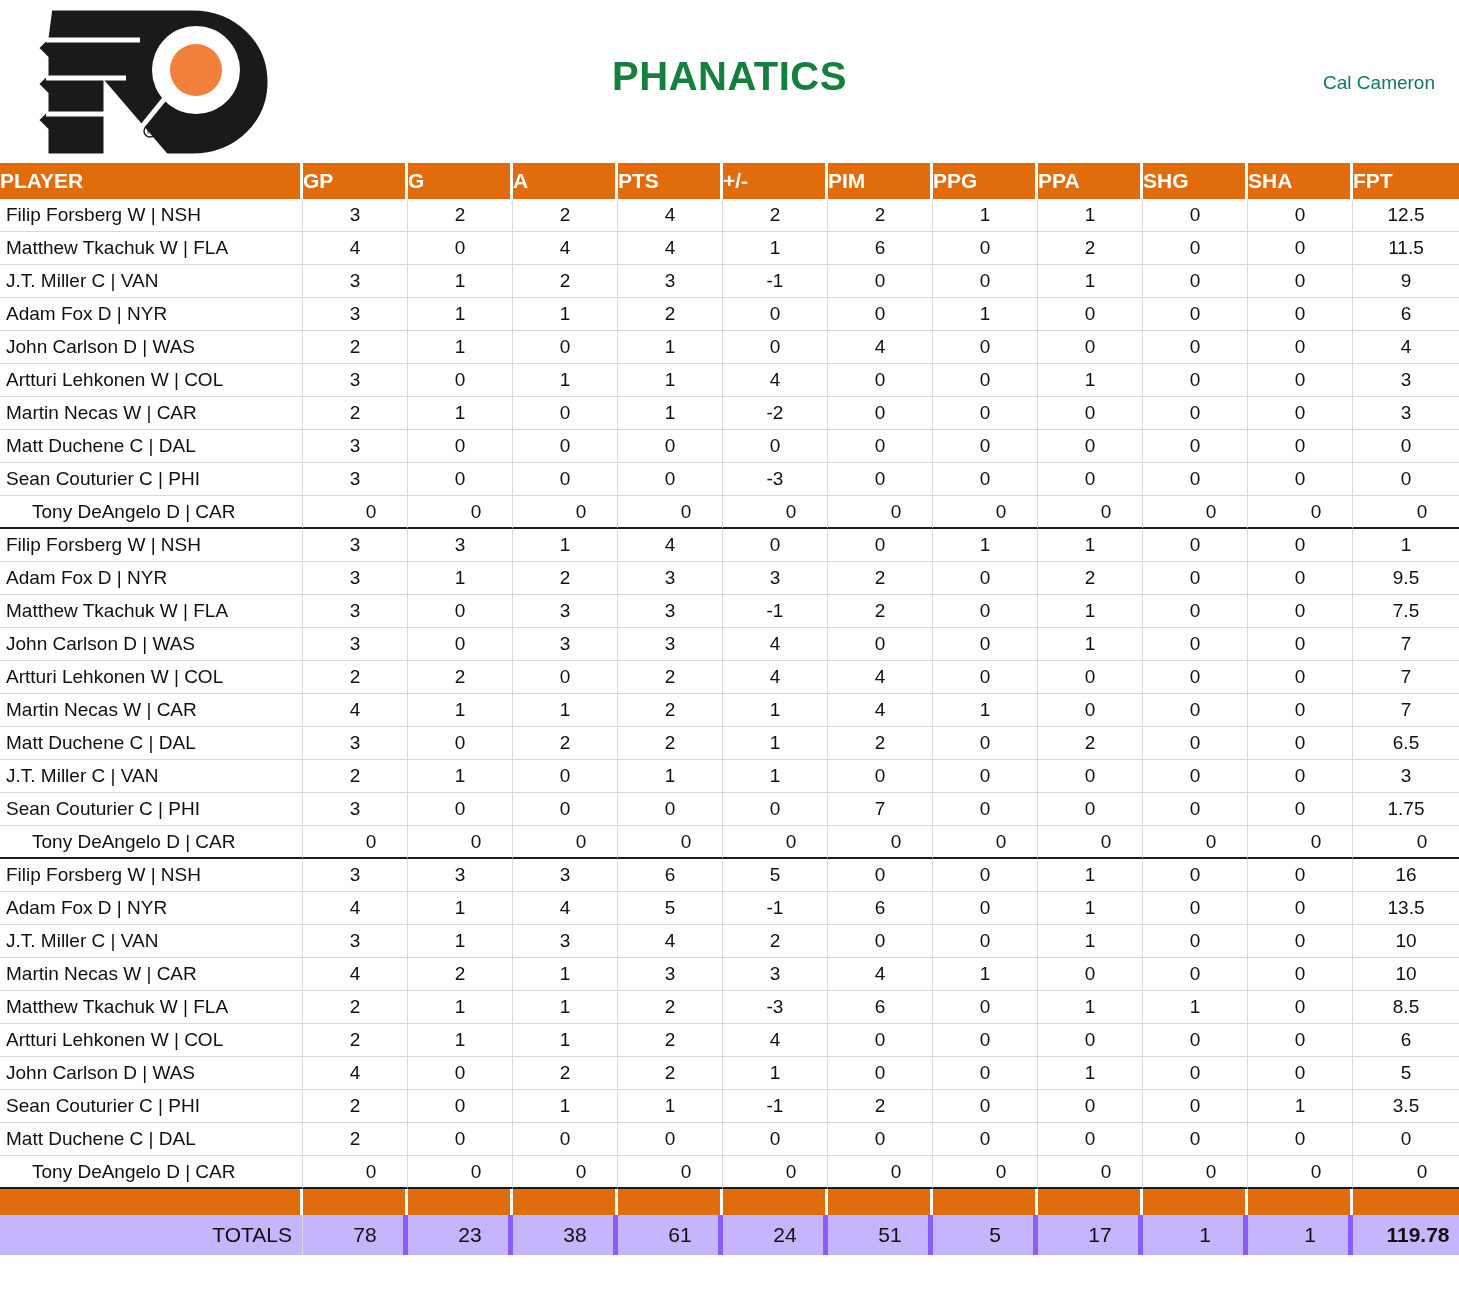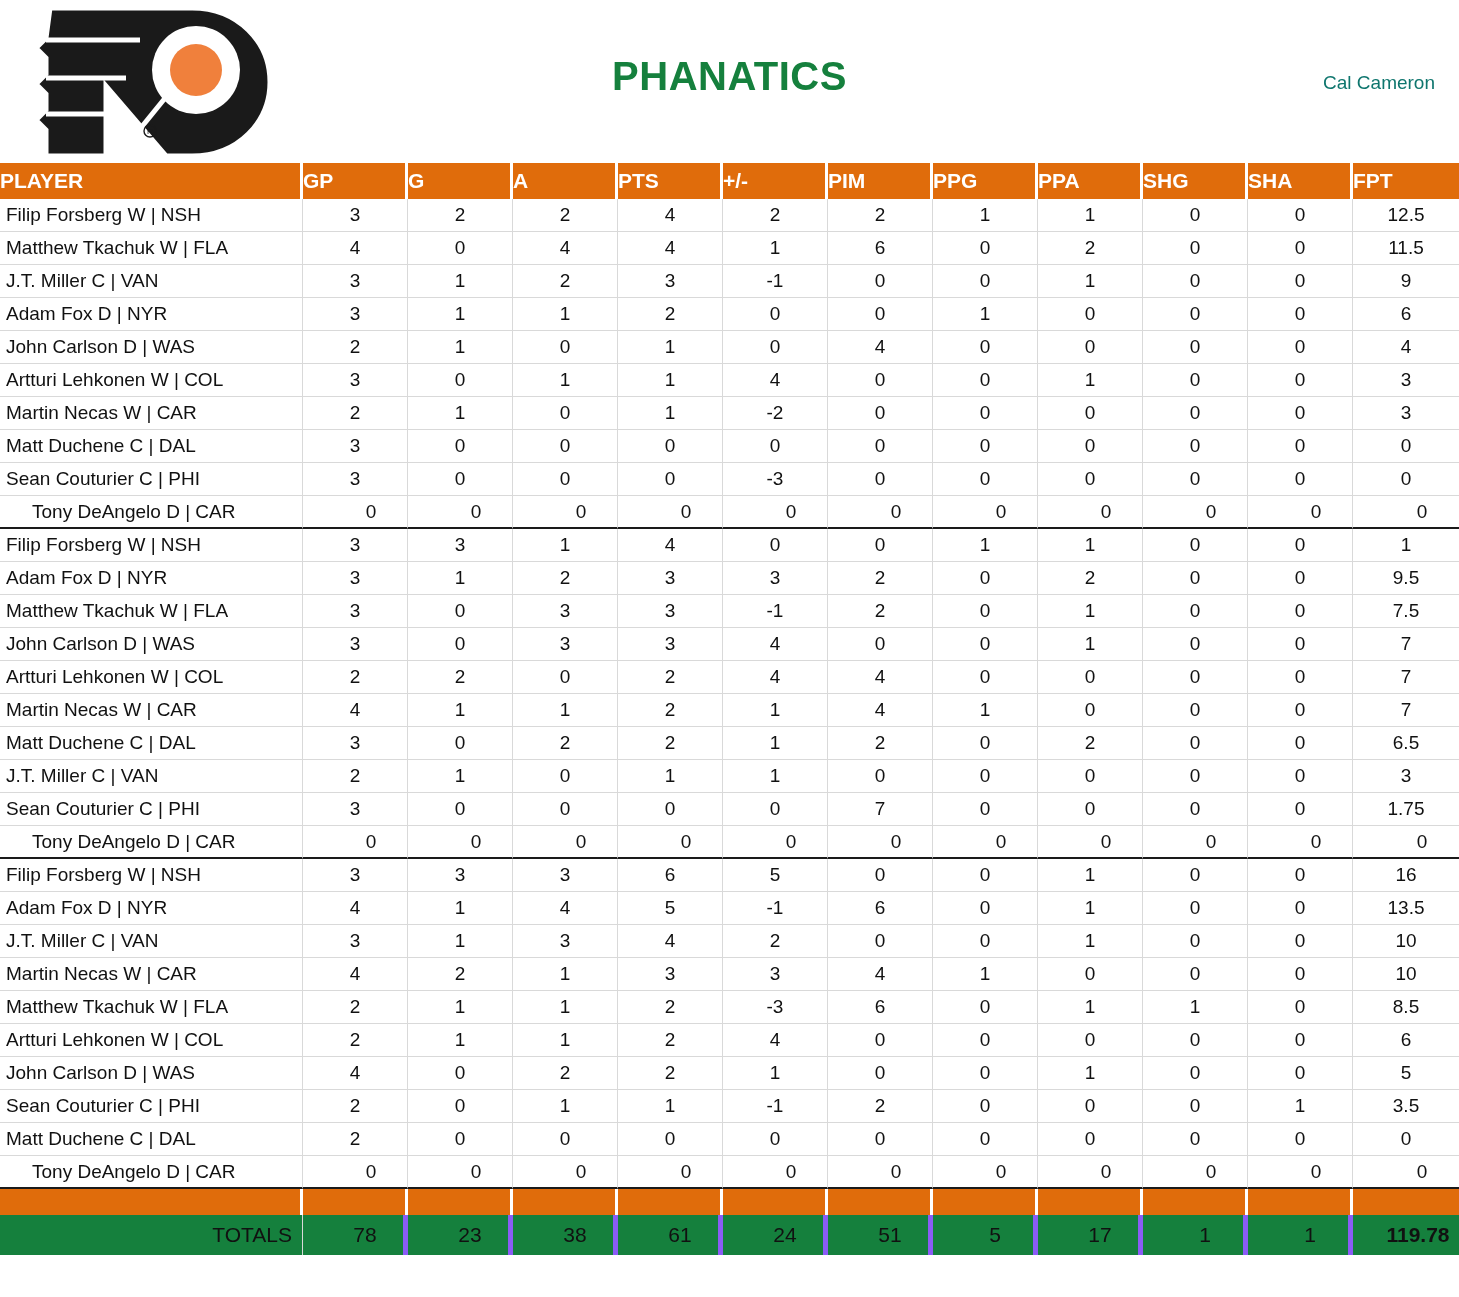--- a/index.html
+++ b/index.html
@@ -102,21 +102,21 @@
     border-right: 3px solid #ffffff;
     border-bottom: none;
   }
   tr.spacer td:last-child { border-right: none; }
 
   
   tr.totals td {
     height: 40px;
     border: none;
     font-size: 21px;
-    background: #15803d;
+    background: #c4b5fd;
     padding-left: 24px;
   }
   tr.totals td.totals-label {
     text-align: right;
     padding-right: 10px;
     border-right: 1px solid #D9D9D9;
   }
   tr.totals td.cell-num {
     text-align: center;
     border-right: 5px solid #8b5cf6;

